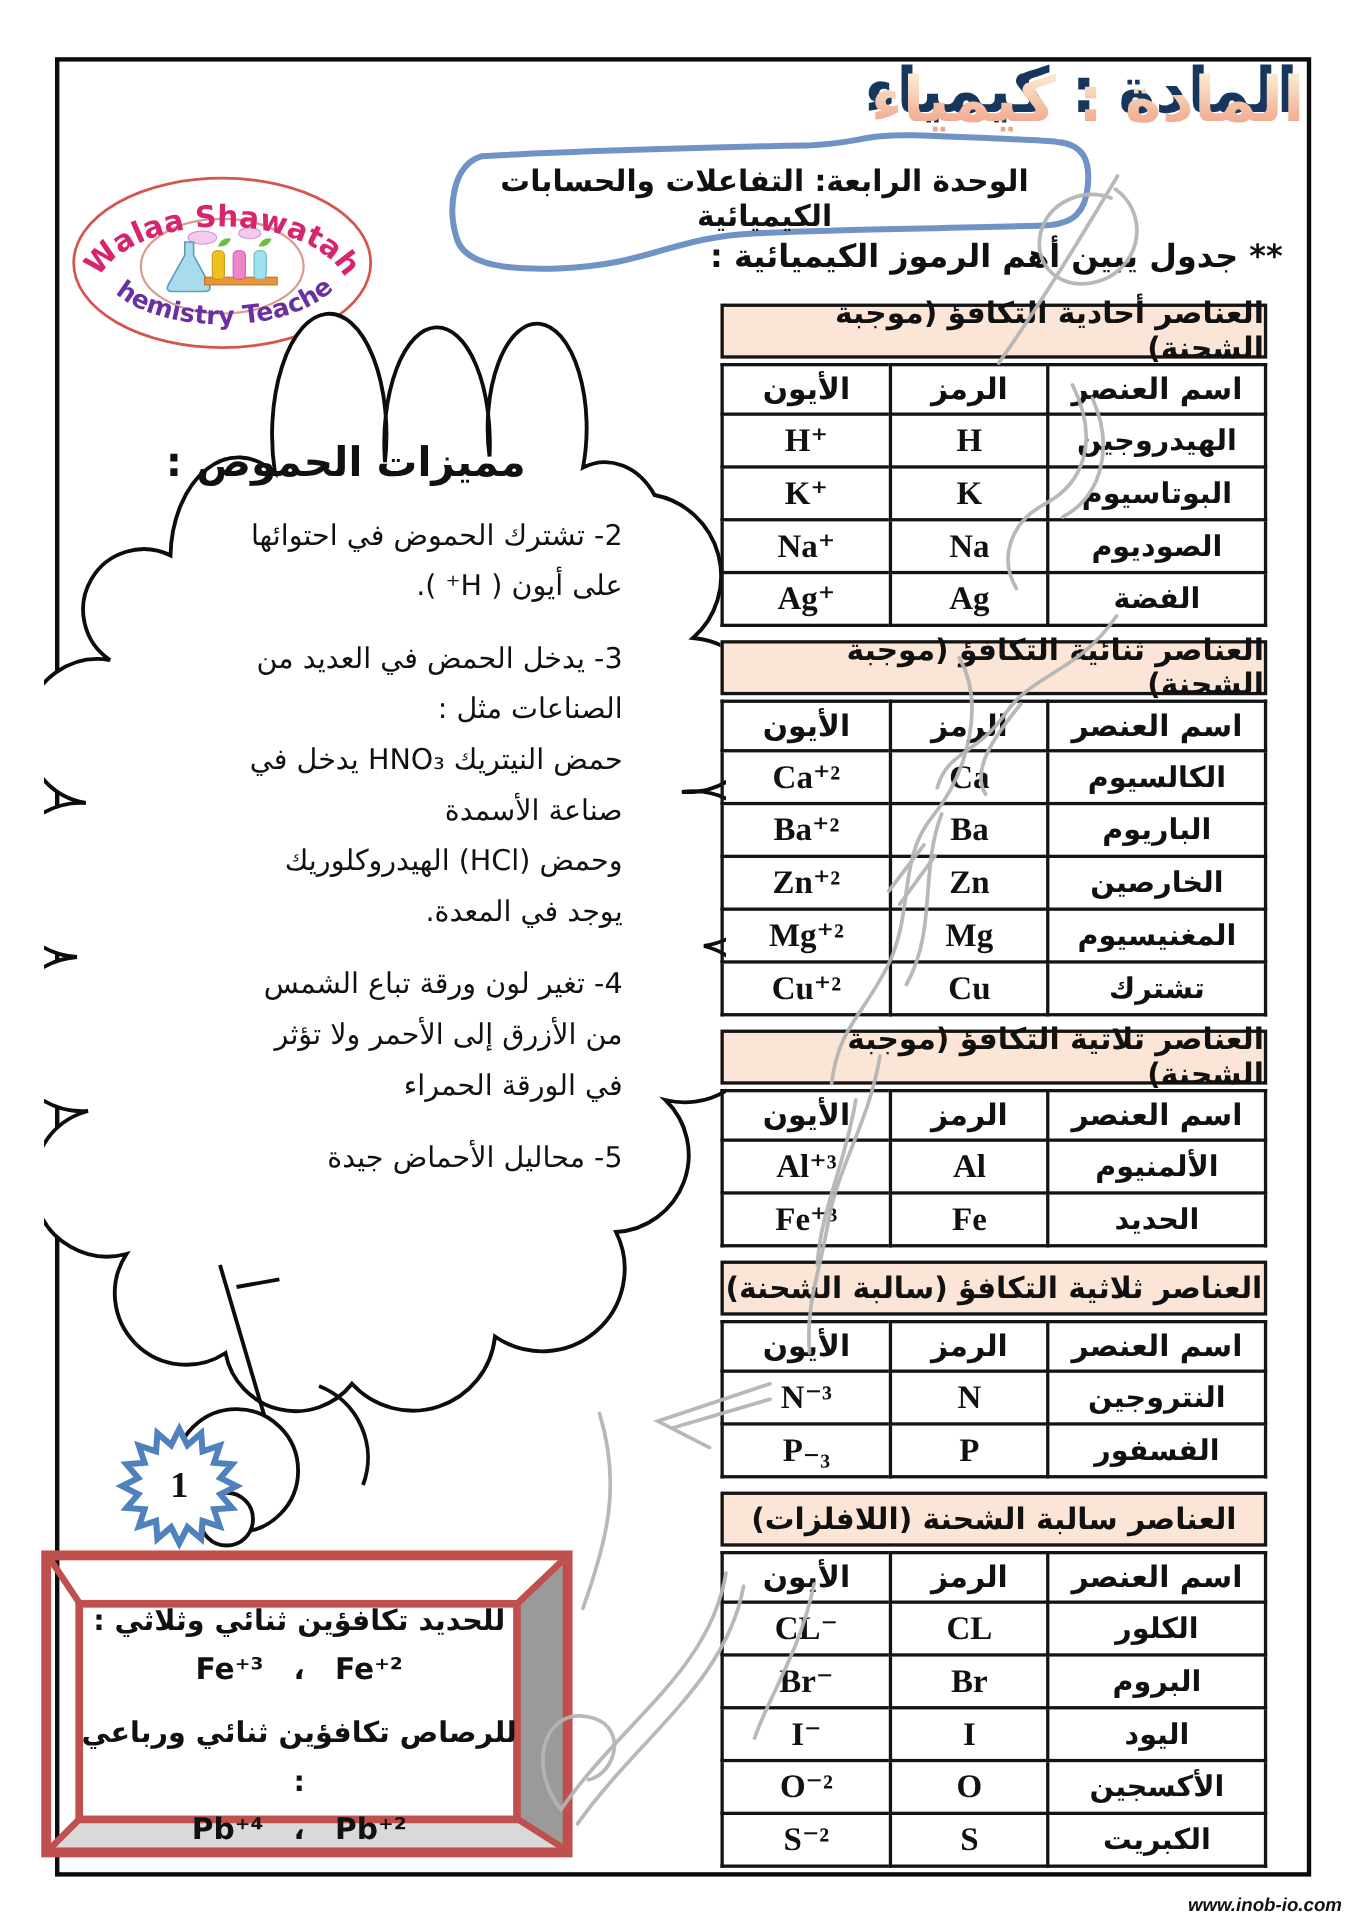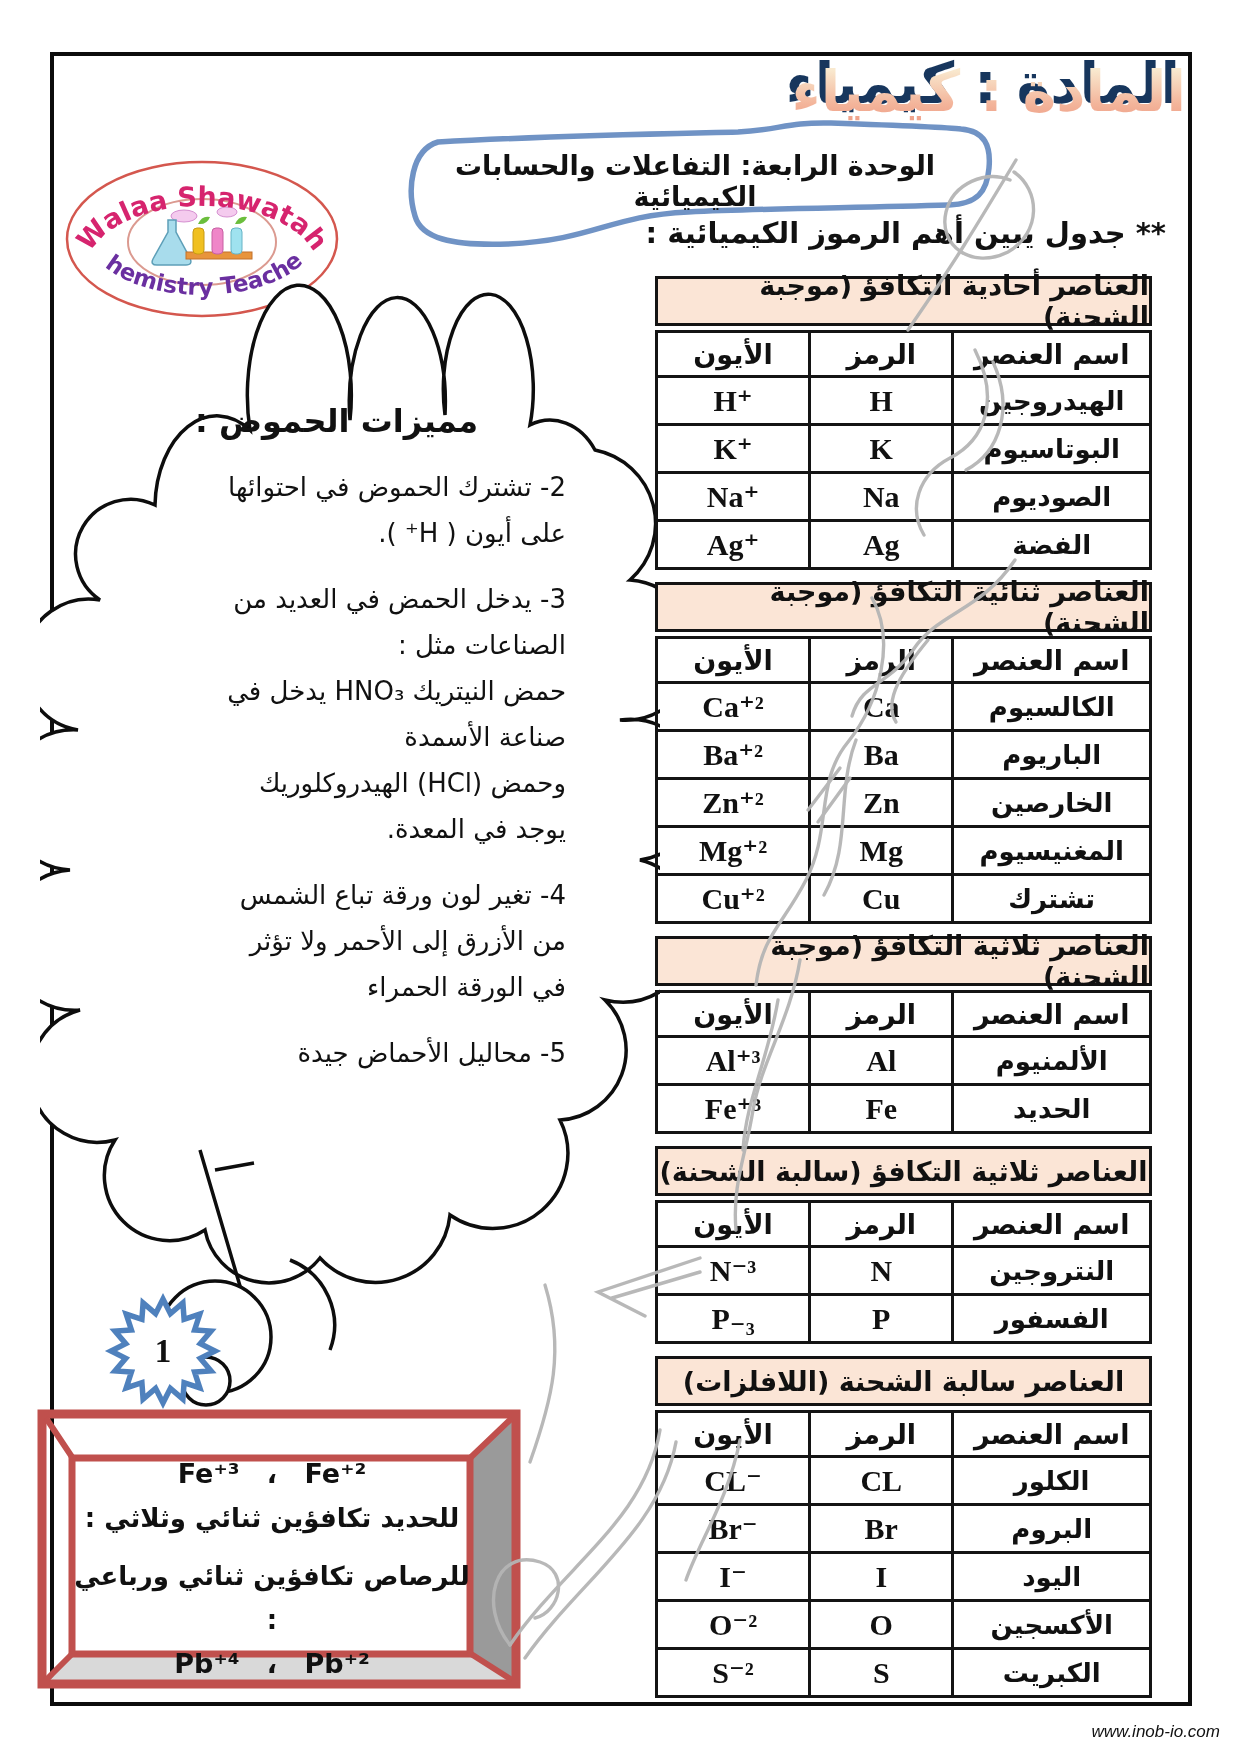--- a/index.html
+++ b/index.html
@@ -29,34 +29,34 @@
   .tbl th,.tbl td{border:3px solid #141414;text-align:center;vertical-align:middle;padding:0;}
   .tbl th{height:42px;font-size:27px;font-weight:bold;}
   .tbl td{height:45px;}
   .tbl col.c-name{width:40%;} .tbl col.c-sym{width:29%;} .tbl col.c-ion{width:31%;}
   .tbl td.name{font-size:26px;font-weight:bold;}
   .tbl td.sym,.tbl td.ion{font-family:"Liberation Serif","DejaVu Serif","DejaVu Sans",serif;
     font-size:30px;font-weight:bold;direction:ltr;}
   
   #cloud-text{left:108px;top:398px;width:458px;direction:rtl;text-align:right;font-size:26px;line-height:46px;}
   #cloud-text .line{min-height:46px;}
-  #cloud-text .title{font-weight:bold;font-size:32px;margin-left:0;margin-right:88px;}
+  #cloud-text .title{font-weight:bold;font-size:37px;margin-left:0;margin-right:88px;}
   #cloud-text .indent1{margin-right:64px;}
   #cloud-text .indent2{margin-right:70px;}
   #cloud-text .gap{margin-top:20px;}
   
   #star-num{left:98px;top:1286px;width:130px;height:130px;display:flex;align-items:center;justify-content:center;
     font-size:33px;font-weight:bold;font-family:"Liberation Serif","DejaVu Serif",serif;}
   
   #note-text{left:72px;top:1452px;width:400px;text-align:center;direction:rtl;}
   #note-text .nline{font-size:26px;font-weight:bold;line-height:44px;}
   #note-text .nvals{direction:ltr;word-spacing:18px;font-size:27px;}
   #note-text .nsep{margin-top:14px;}
   
-  #footer{left:1000px;top:1722px;width:220px;text-align:right;font-size:17px;font-weight:normal;font-style:italic;
+  #footer{left:1000px;top:1722px;width:220px;text-align:right;font-size:17px;font-weight:bold;font-style:italic;
     font-family:"Liberation Sans","DejaVu Sans",sans-serif;}
   svg{display:block;}
 </style>
 </head>
 <body>
 
 <div class="abs" id="page-border"></div>
 
 <div class="abs" id="wordart-row" dir="rtl">
   <span class="wordart">
@@ -381,22 +381,22 @@
 <div class="abs" id="star-num">1</div>
 
 <svg class="abs" style="left:34px;top:1402px;" width="492" height="294" viewBox="0 0 492 294">
   <polygon points="436,56 482,12 482,282 436,252" fill="#9A9A9A"></polygon>
   <polygon points="12,282 40,252 436,252 482,282" fill="#D9D9D9"></polygon>
   <rect x="8" y="12" width="474" height="270" fill="none" stroke="#C0504D" stroke-width="9"></rect>
   <rect x="38" y="56" width="398" height="196" fill="#ffffff" stroke="#C0504D" stroke-width="7"></rect>
   <path d="M 12 16 L 40 58 M 478 16 L 434 58 M 12 278 L 40 250 M 478 278 L 434 250" stroke="#C0504D" stroke-width="6" fill="none"></path>
 </svg>
 <div class="abs" id="note-text">
+  <div class="nline">للحديد تكافؤين ثنائي وثلاثي :</div>
   <div class="nline nvals">Fe⁺³ ، Fe⁺²</div>
-  <div class="nline">للحديد تكافؤين ثنائي وثلاثي :</div>
   <div class="nline nsep">للرصاص تكافؤين ثنائي ورباعي :</div>
   <div class="nline nvals">Pb⁺⁴ ، Pb⁺²</div>
 </div>
 
 <svg class="abs" style="left:0;top:0;z-index:30;pointer-events:none;" width="1240" height="1754" viewBox="0 0 1240 1754">
   <g fill="none" stroke="#B5B5B5" stroke-width="3.4" stroke-linecap="round" opacity="0.95">
     <path d="M 1014 172 C 1040 190 1042 232 1008 252 C 972 270 938 246 946 212 C 953 183 986 170 1010 180"></path>
     <path d="M 1016 160 C 980 220 950 270 908 330"></path>
     <path d="M 975 350 C 1000 400 985 440 950 458 C 918 475 908 508 924 535"></path>
     <path d="M 993 362 C 1014 408 1000 452 966 470"></path>

